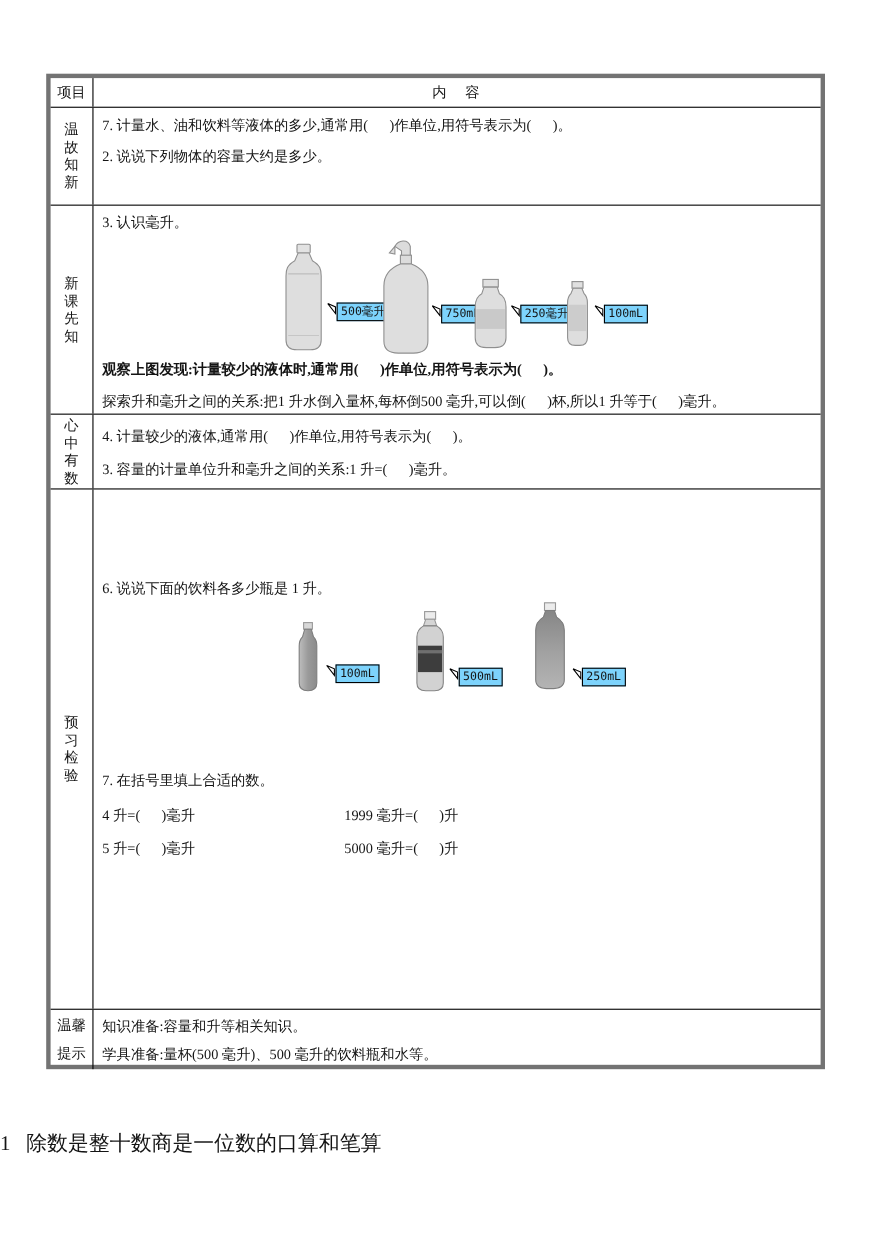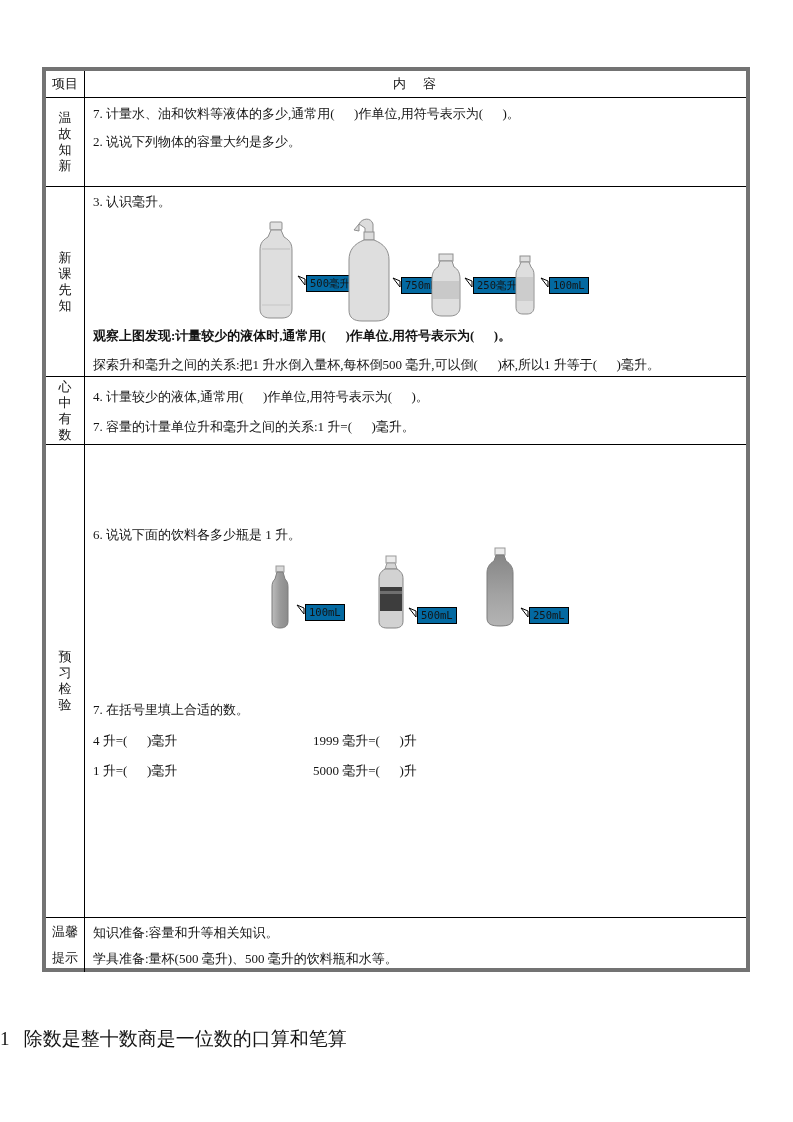--- a/index.html
+++ b/index.html
@@ -18,21 +18,21 @@
     width:39px; border-right:1.5px solid #000; box-sizing:border-box;
     display:flex; flex-direction:column; align-items:center; justify-content:center;
     font-size:13px; line-height:16px; text-align:center;
   }
   .tcontent { flex:1; position:relative; font-size:13px; }
   .hdr-item { font-size:13px; }
   .hdr-content { flex:1; display:flex; align-items:center; justify-content:center; font-size:13px; letter-spacing:2px; }
   .line { position:absolute; white-space:pre; line-height:16px; }
   .callout { position:absolute; display:flex; align-items:flex-start; }
   .callout .box {
-    border:1px solid #000; background:#0369a1; font-size:10.5px; line-height:13px;
+    border:1px solid #000; background:#7dd3fc; font-size:10.5px; line-height:13px;
     padding:1px 3px; white-space:pre; font-family:"DejaVu Sans Mono",monospace;
   }
   .bottle { position:absolute; }
   .figure { position:absolute; }
   .heading1 { position:absolute; left:0; top:982px; width:793px; text-align:center;
     font-size:20px; font-weight:bold; white-space:pre; }
   .heading2 { position:absolute; left:0; top:1026px; width:793px; text-align:left;
     font-size:19px; font-weight:normal; white-space:pre; }
 </style>
 </head>
@@ -133,21 +133,21 @@
 
     <div class="trow" style="height:68px;">
       <div class="tlabel">
         <span>心</span>
         <span>中</span>
         <span>有</span>
         <span>数</span>
       </div>
       <div class="tcontent">
         <div class="line" style="left:8px; top:12px;">4. 计量较少的液体,通常用(      )作单位,用符号表示为(      )。</div>
-        <div class="line" style="left:8px; top:42px;">7. 容量的计量单位升和毫升之间的关系:1 升=(      )毫升。</div>
+        <div class="line" style="left:8px; top:42px;">3. 容量的计量单位升和毫升之间的关系:1 升=(      )毫升。</div>
       </div>
     </div>
 
     <div class="trow" style="height:473px;">
       <div class="tlabel">
         <span>预</span>
         <span>习</span>
         <span>检</span>
         <span>验</span>
       </div>
@@ -202,21 +202,21 @@
             <svg width="9" height="12">
                 <path d="M1,1 L8,10 L8,4 Z" fill="#fff" stroke="#000"></path>
               </svg>
             <span class="box">250mL</span>
           </div>
         </div>
 
         <div class="line" style="left:8px; top:257px;">7. 在括号里填上合适的数。</div>
         <div class="line" style="left:8px;   top:288px;">4 升=(      )毫升</div>
         <div class="line" style="left:228px; top:288px;">1999 毫升=(      )升</div>
-        <div class="line" style="left:8px;   top:318px;">1 升=(      )毫升</div>
+        <div class="line" style="left:8px;   top:318px;">5 升=(      )毫升</div>
         <div class="line" style="left:228px; top:318px;">5000 毫升=(      )升</div>
       </div>
     </div>
 
     <div class="trow" style="height:54px;">
       <div class="tlabel" style="line-height:26px;">
         <span>温馨</span>
         <span>提示</span>
       </div>
       <div class="tcontent">

